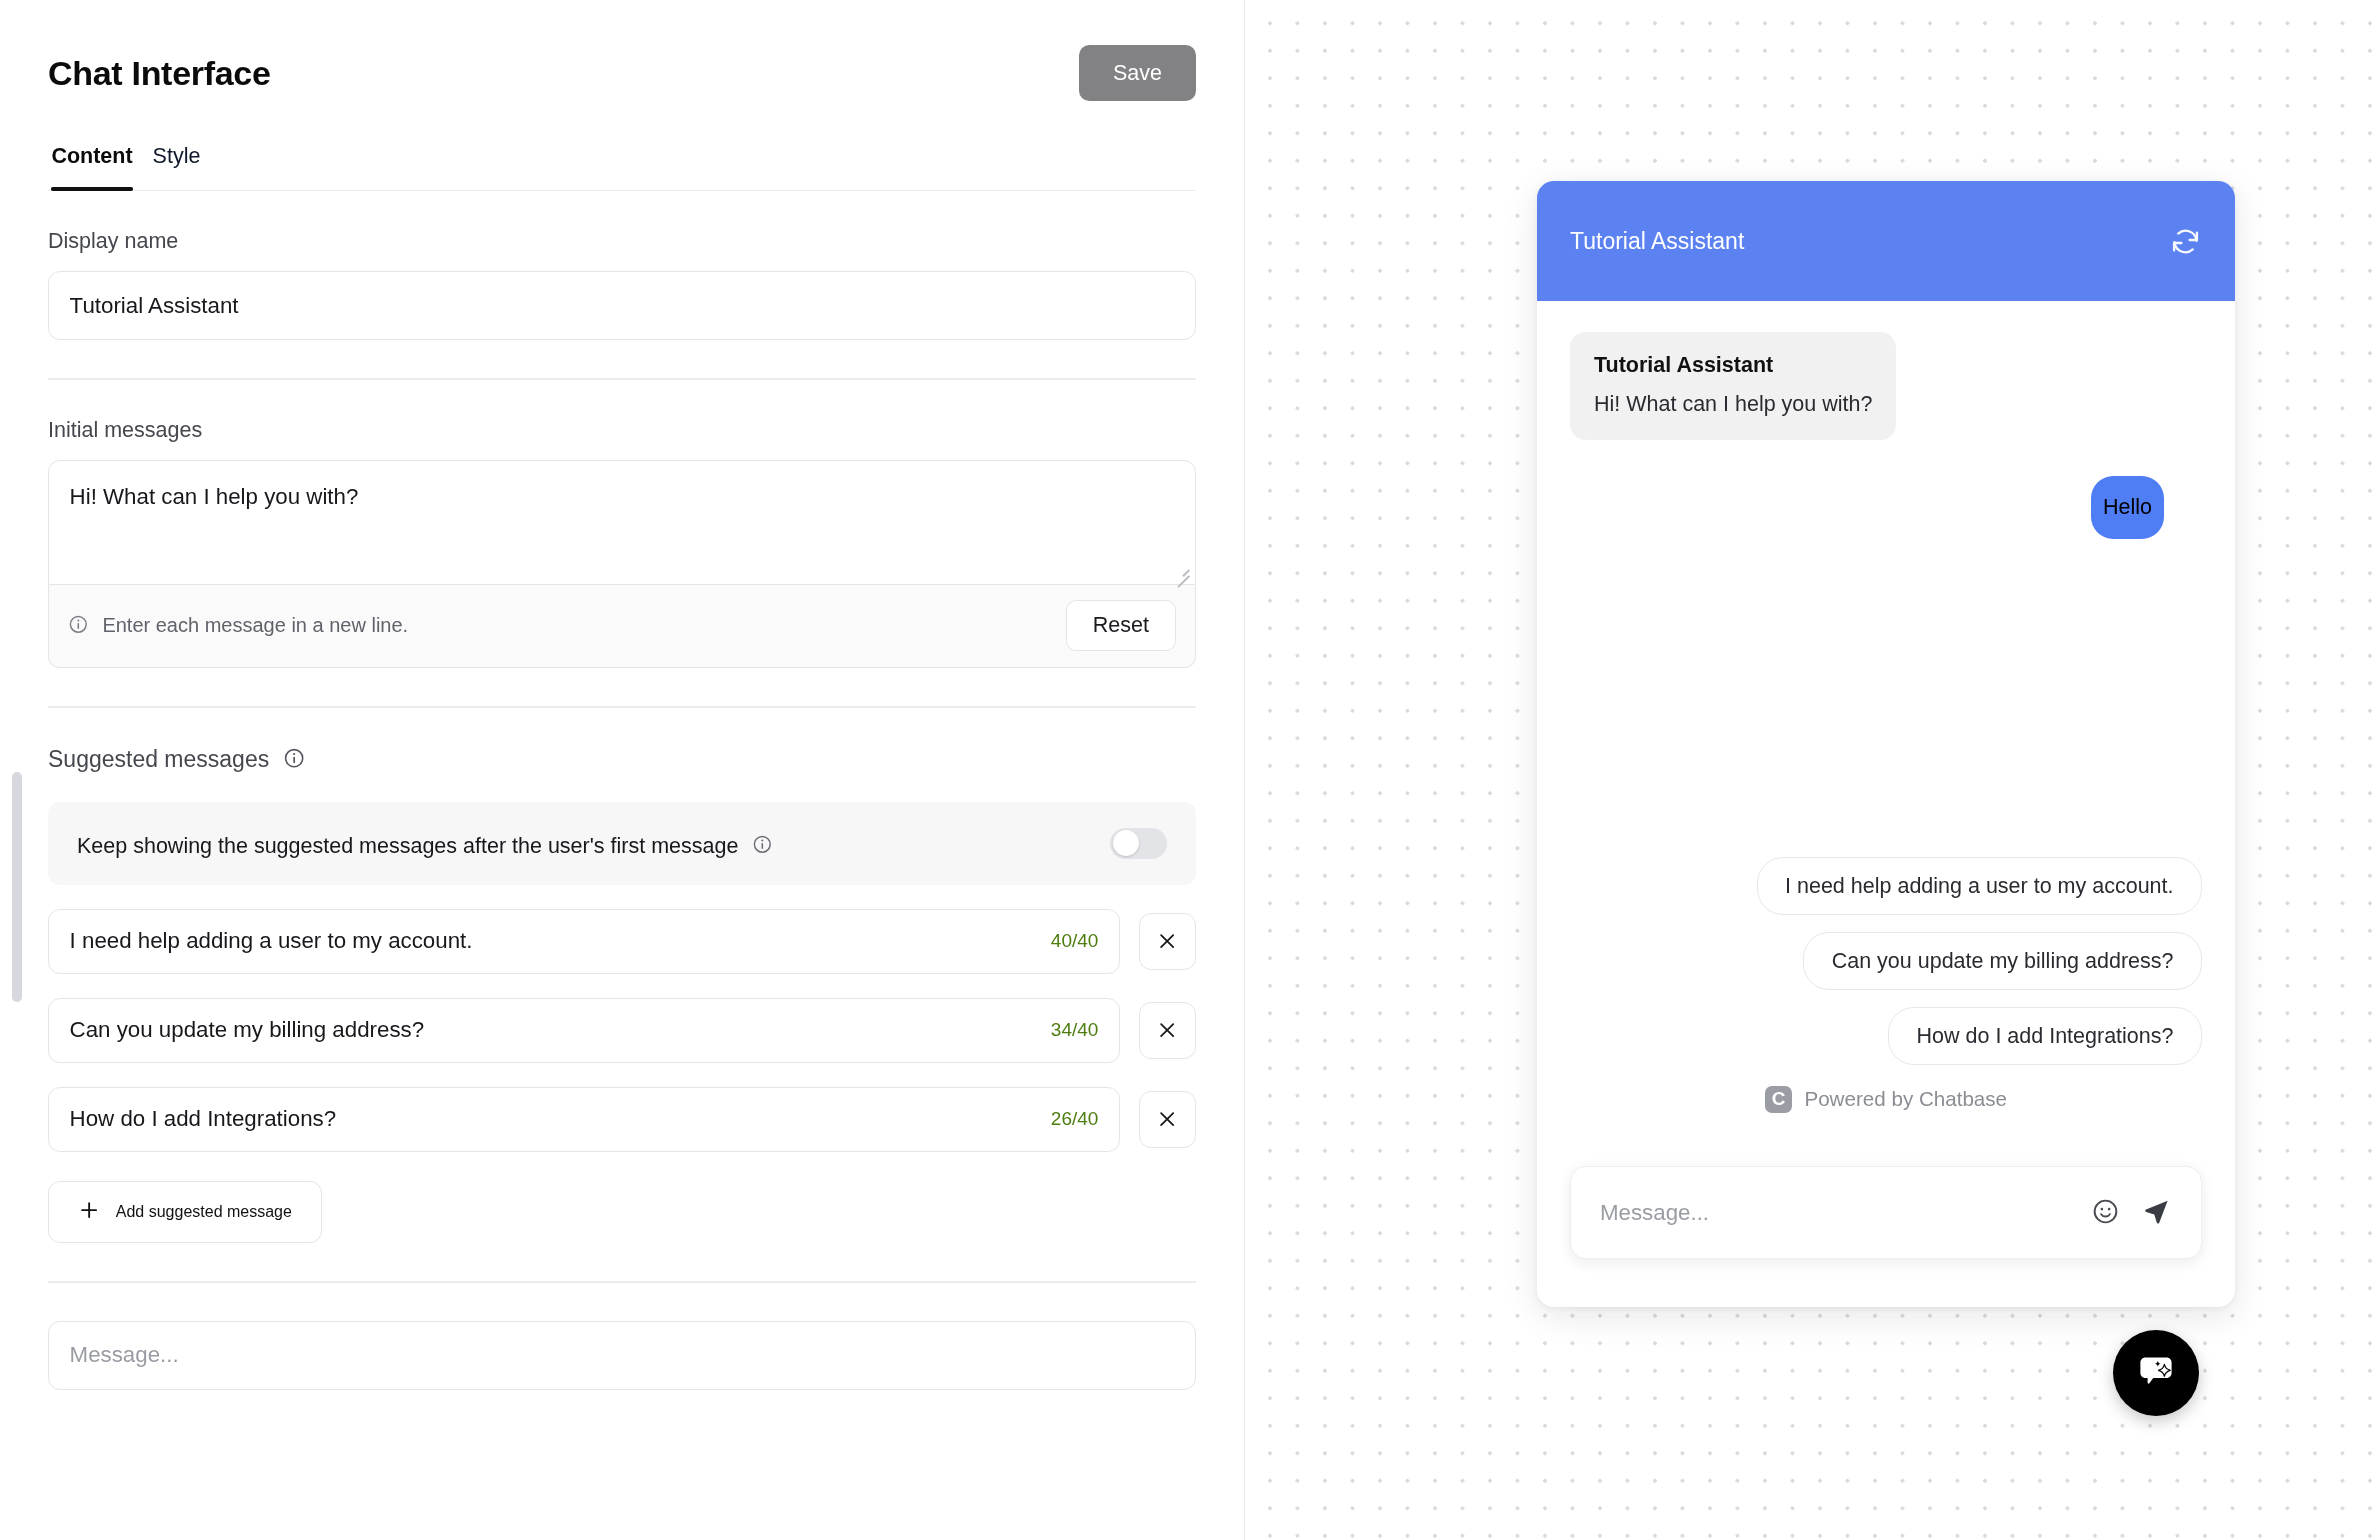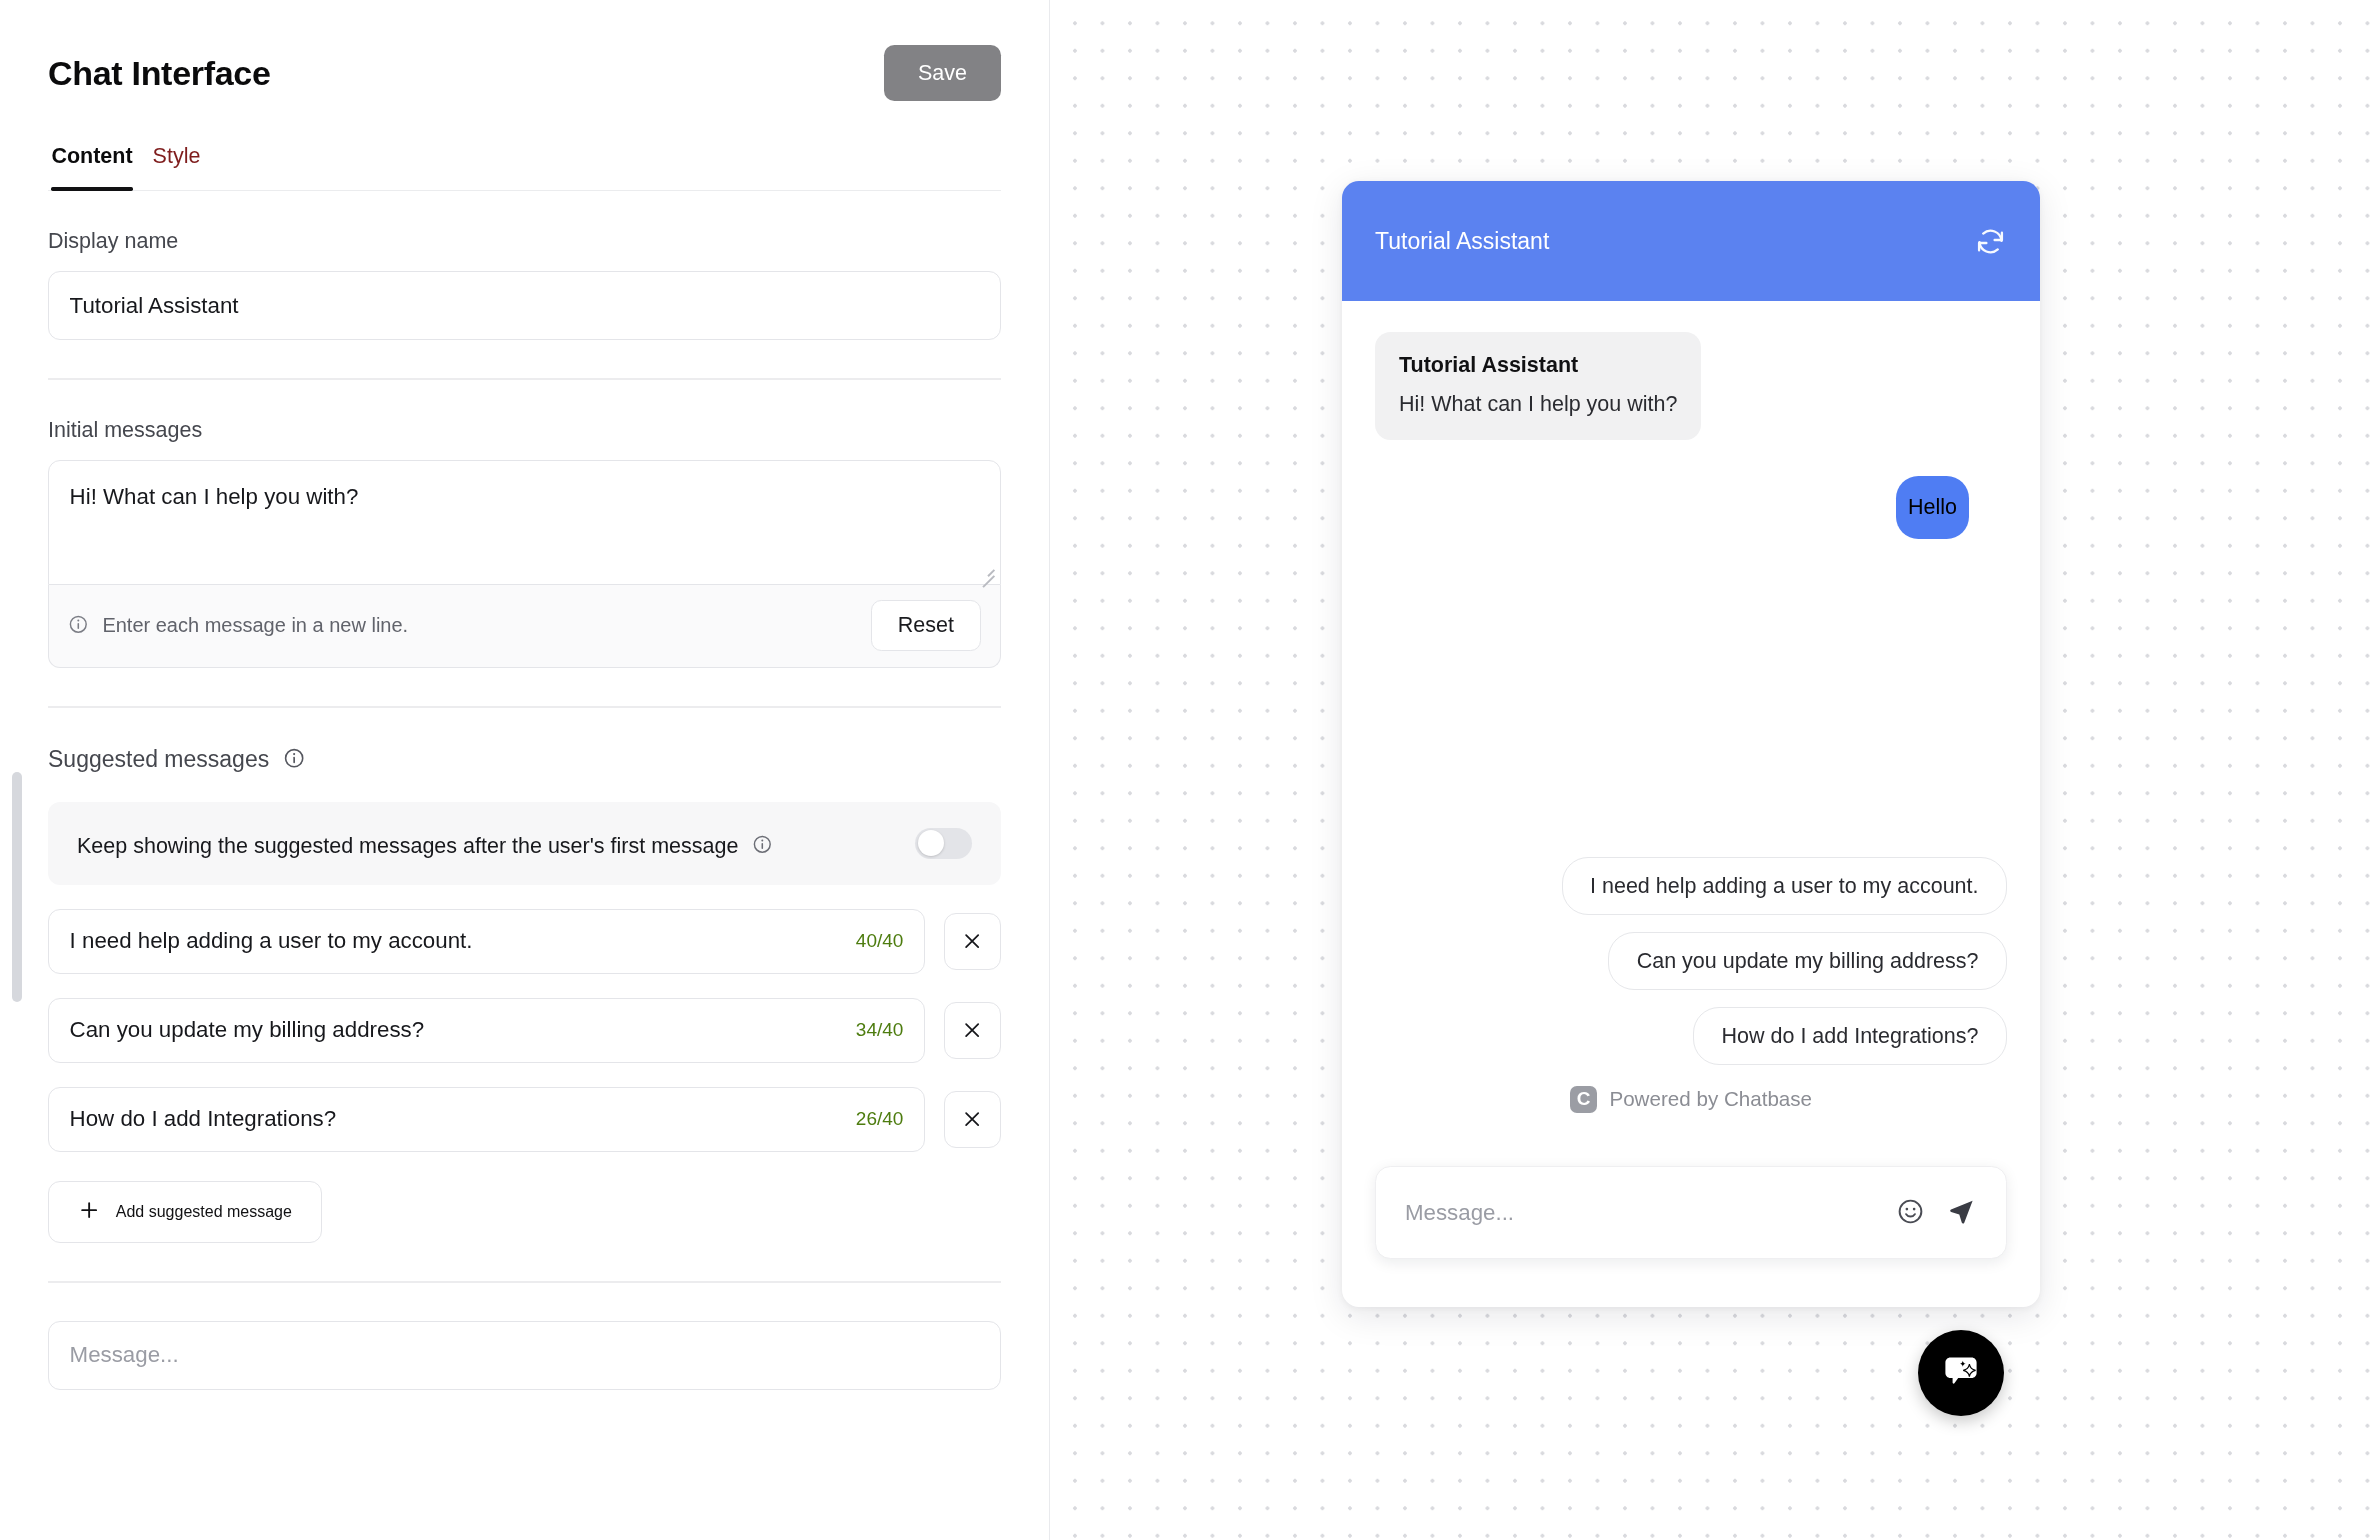--- a/index.html
+++ b/index.html
@@ -6,21 +6,21 @@
   html, body {
     width: 2377px; height: 1540px;
     font-family: "Liberation Sans", sans-serif;
     background: #ffffff;
     overflow: hidden;
   }
   .app { display: flex; width: 2377px; height: 1540px; position: relative; }
 
   
   .left-panel {
-    width: 1050px; height: 1540px;
+    width: 1245px; height: 1540px;
     background: #ffffff;
     position: relative;
     padding: 0 48px;
     border-right: 1.7px solid #e9eaed;
     overflow: hidden;
   }
   .left-scrollbar {
     position: absolute; left: 12px; top: 772px;
     width: 10.3px; height: 230px;
     background: #d6d8dd; border-radius: 5.2px;
@@ -33,21 +33,21 @@
   .page-title { font-size: 34px; font-weight: 700; color: #0b0b0c; letter-spacing: -0.3px; }
   .save-button {
     background: #828285; color: #ffffff;
     font-size: 21.5px; font-weight: 400;
     border: none; border-radius: 10.3px;
     padding: 15.5px 34px; cursor: default;
     font-family: "Liberation Sans", sans-serif;
   }
 
   .tabs { display: flex; gap: 20px; margin-top: 43px; padding-left: 3.4px; }
-  .tab { font-size: 21.5px; color: #7f1d1d; padding-bottom: 22.3px; position: relative; cursor: pointer; }
+  .tab { font-size: 21.5px; color: #0f172a; padding-bottom: 22.3px; position: relative; cursor: pointer; }
   .tab.active { color: #0b0b0c; font-weight: 700; }
   .tab.active::after {
     content: ""; position: absolute; left: 0; right: 0; bottom: 0;
     height: 4.3px; background: #111113; border-radius: 1.7px;
   }
   .tabs-rule { height: 1.7px; background: #ebecee; margin-top: -1.7px; }
 
   .field-block { padding-top: 38px; }
   .field-label { font-size: 21.5px; color: #45474e; margin-bottom: 17px; }
   .label-row { display: flex; align-items: center; gap: 13.8px; margin-bottom: 17px; }

